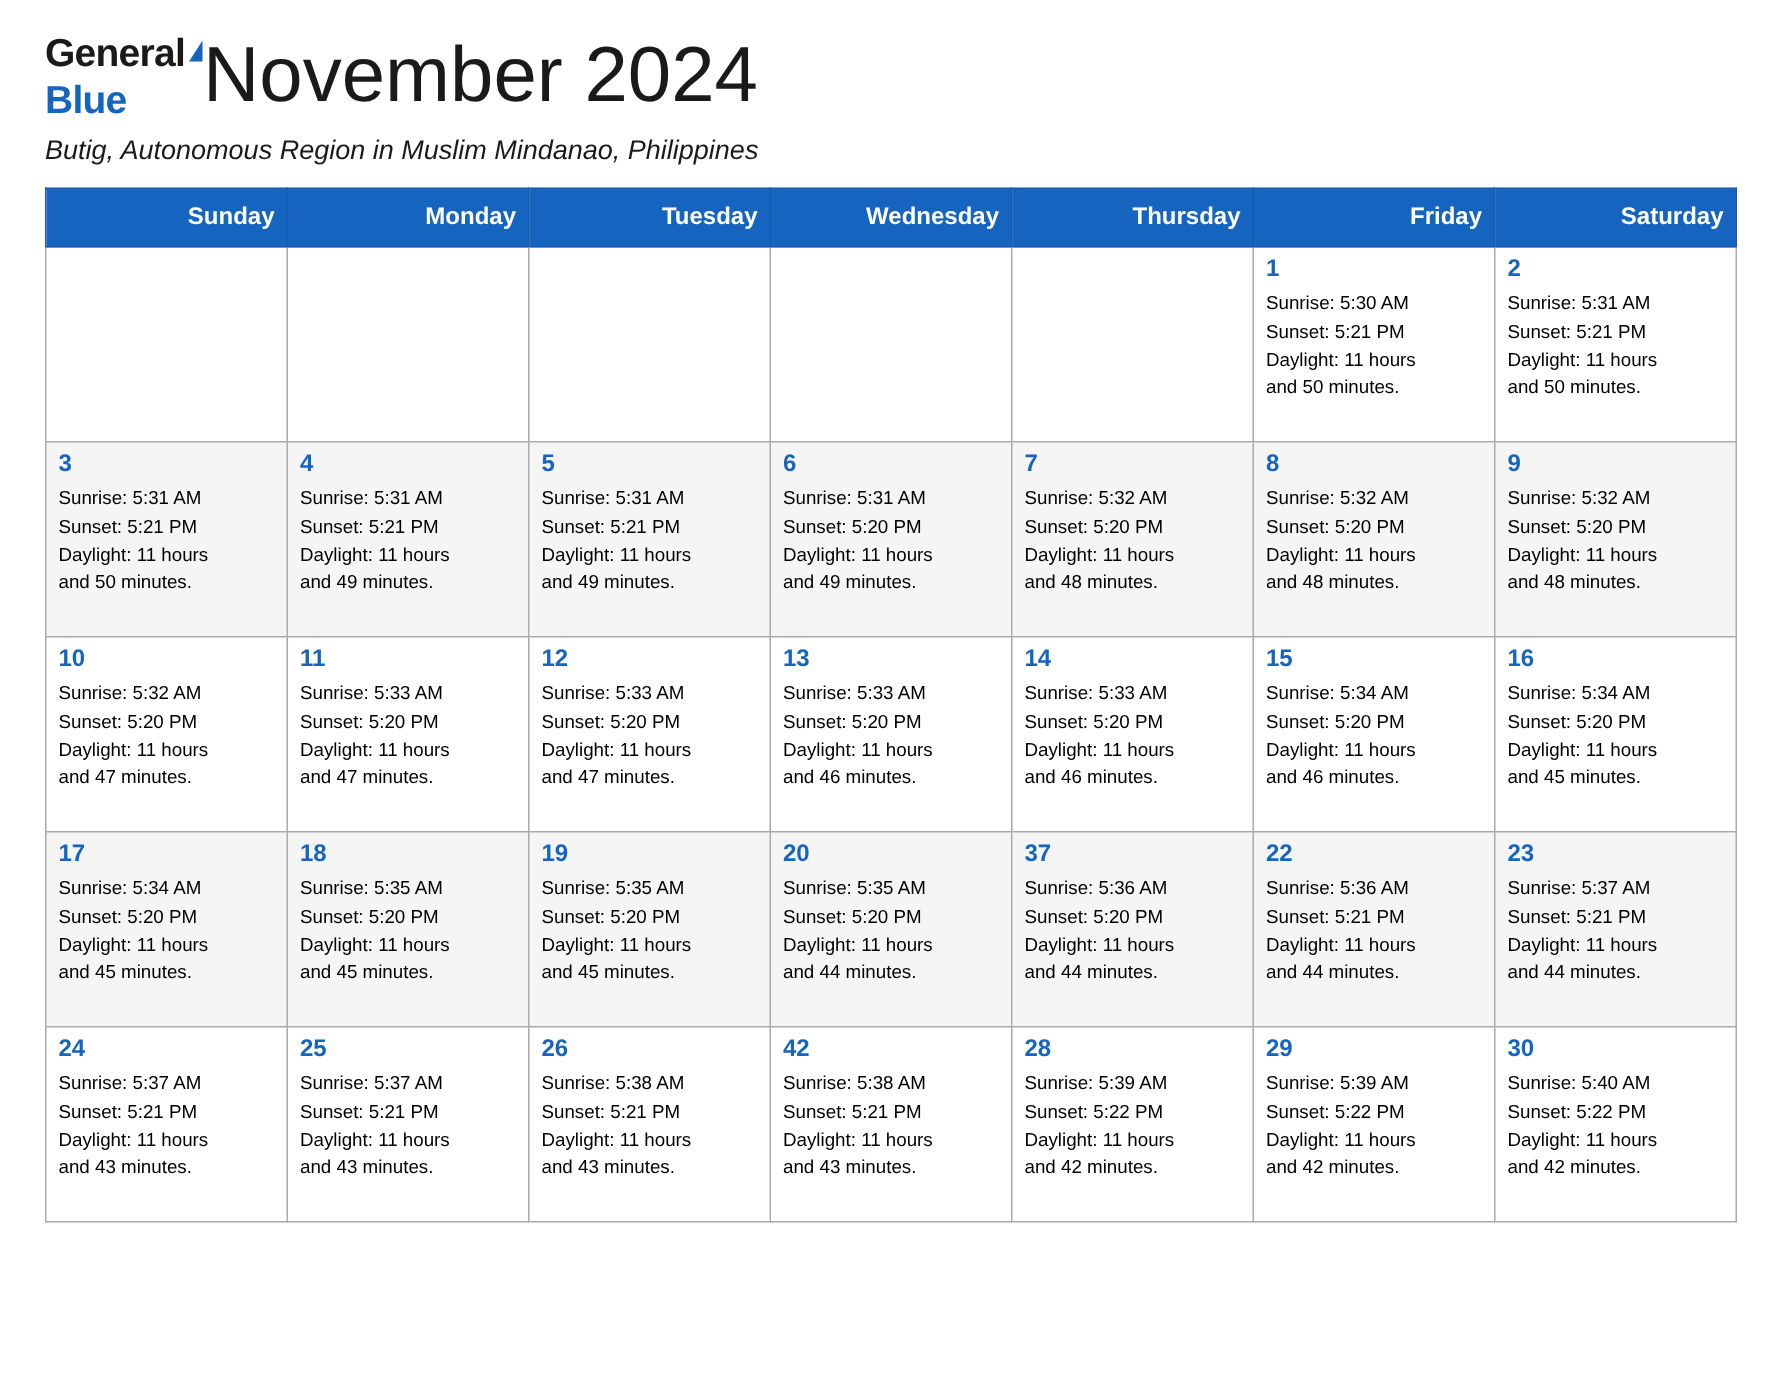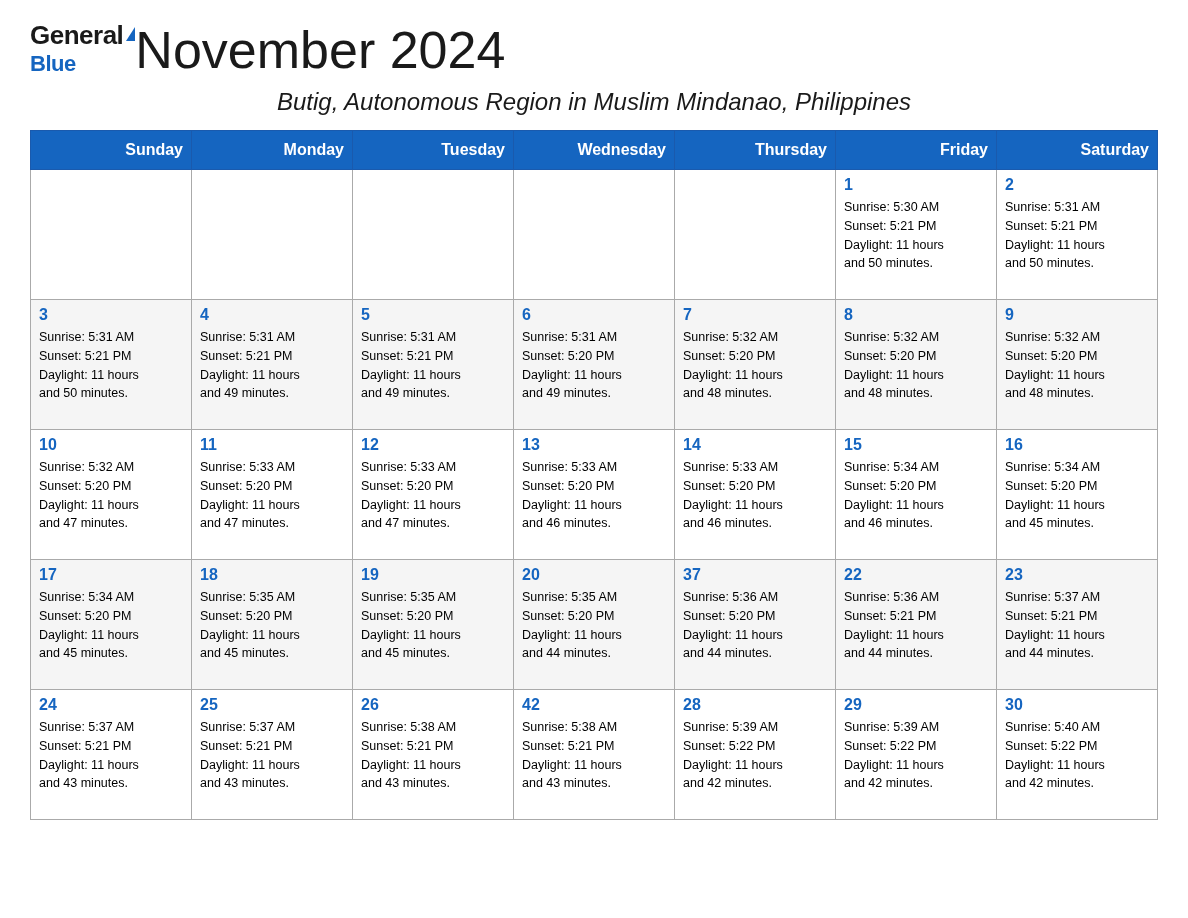--- a/index.html
+++ b/index.html
@@ -20,38 +20,38 @@
       flex-direction: column;
       align-items: flex-start;
     }
     .logo-text-general {
       font-size: 26px;
       font-weight: bold;
       color: #1a1a1a;
       letter-spacing: -0.5px;
     }
     .logo-text-blue {
-      font-size: 22px;
+      font-size: 26px;
       font-weight: bold;
       color: #1565c0;
       letter-spacing: -0.5px;
     }
     .logo-line {
       display: flex;
       align-items: center;
     }
     .month-title {
       font-size: 52px;
       font-weight: normal;
       color: #1a1a1a;
       text-align: right;
     }
     .subtitle {
-      text-align: center;
-      font-size: 24px;
+      text-align: left;
+      font-size: 18px;
       color: #1a1a1a;
       margin-bottom: 14px;
       font-style: italic;
     }
     .calendar {
       width: 100%;
       border-collapse: collapse;
       border: 1px solid #999;
     }
     .calendar thead tr th {

